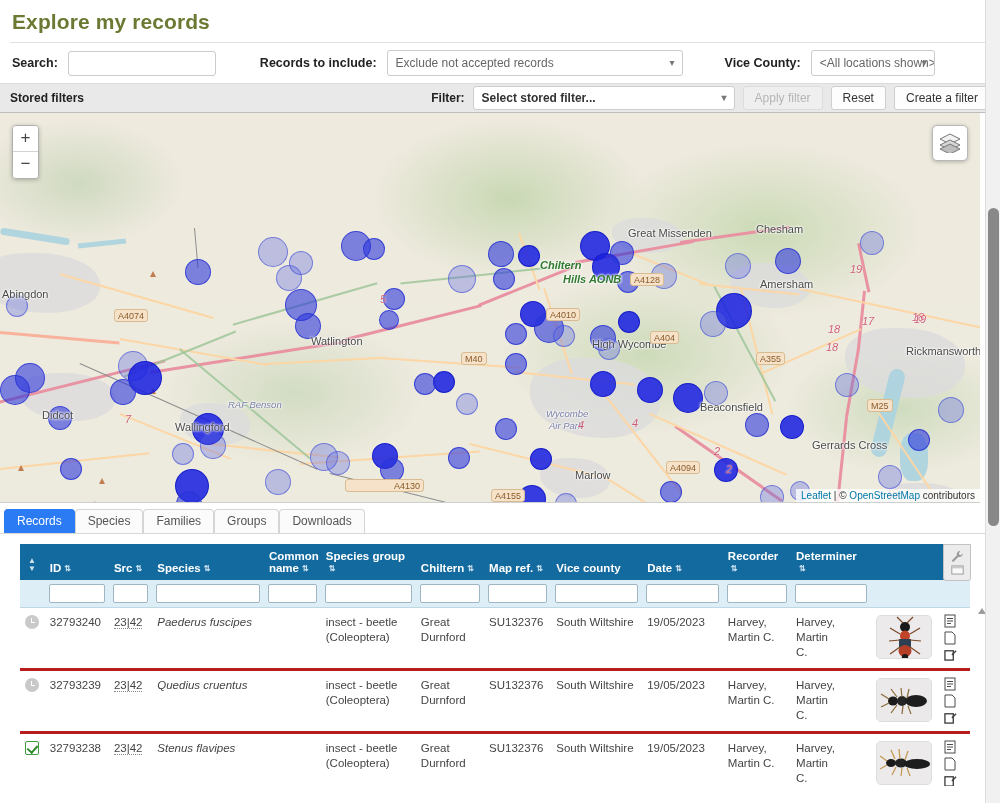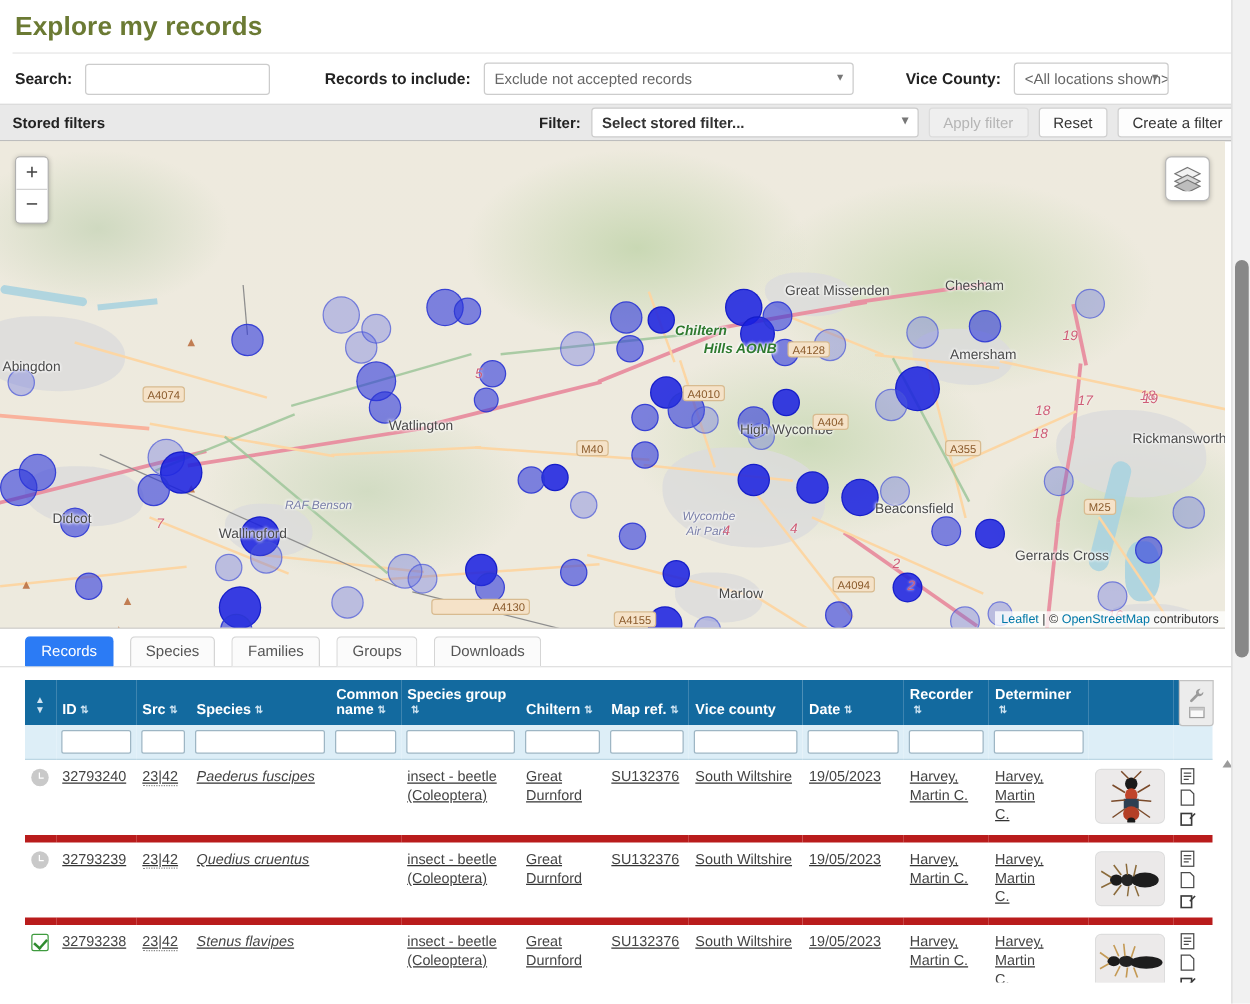--- a/index.html
+++ b/index.html
@@ -265,22 +265,22 @@
     padding: 1px 5px;
     z-index: 20;
     white-space: nowrap;
   }
   .attrib a { color: #0078a8; text-decoration: none; }
 
   
   .tabs-row {
     display: flex;
     align-items: flex-end;
-    gap: 13px;
-    padding: 7px 0 0 20px;
+    gap: 0;
+    padding: 7px 0 0 4px;
     height: 31px;
     background: #fff;
     border-bottom: 1px solid #d8d8d8;
   }
   .tab {
     border: 1px solid #d5d5d5;
     border-bottom: none;
     border-radius: 4px 4px 0 0;
     background: #fbfbfb;
     color: #555;
@@ -339,22 +339,21 @@
     height: 19px;
     border: 1px solid #9eb6c4;
     background: #fff;
     border-radius: 2px;
     font-size: 11px;
     padding: 0 3px;
     outline: none;
     font-family: "Liberation Sans", sans-serif;
   }
   tbody.body tr.rec {
-    border-bottom: 6px solid #b91c1c;
-    text-decoration: underline;
+    border-bottom: 3px solid #b91c1c;
   }
   tbody.body td {
     padding: 7px 5px;
     vertical-align: top;
     border-top: 1px solid #bdd7e4;
     line-height: 15px;
     color: #444;
   }
   tr.rec td.sp { font-style: italic; }
   .srclink {

